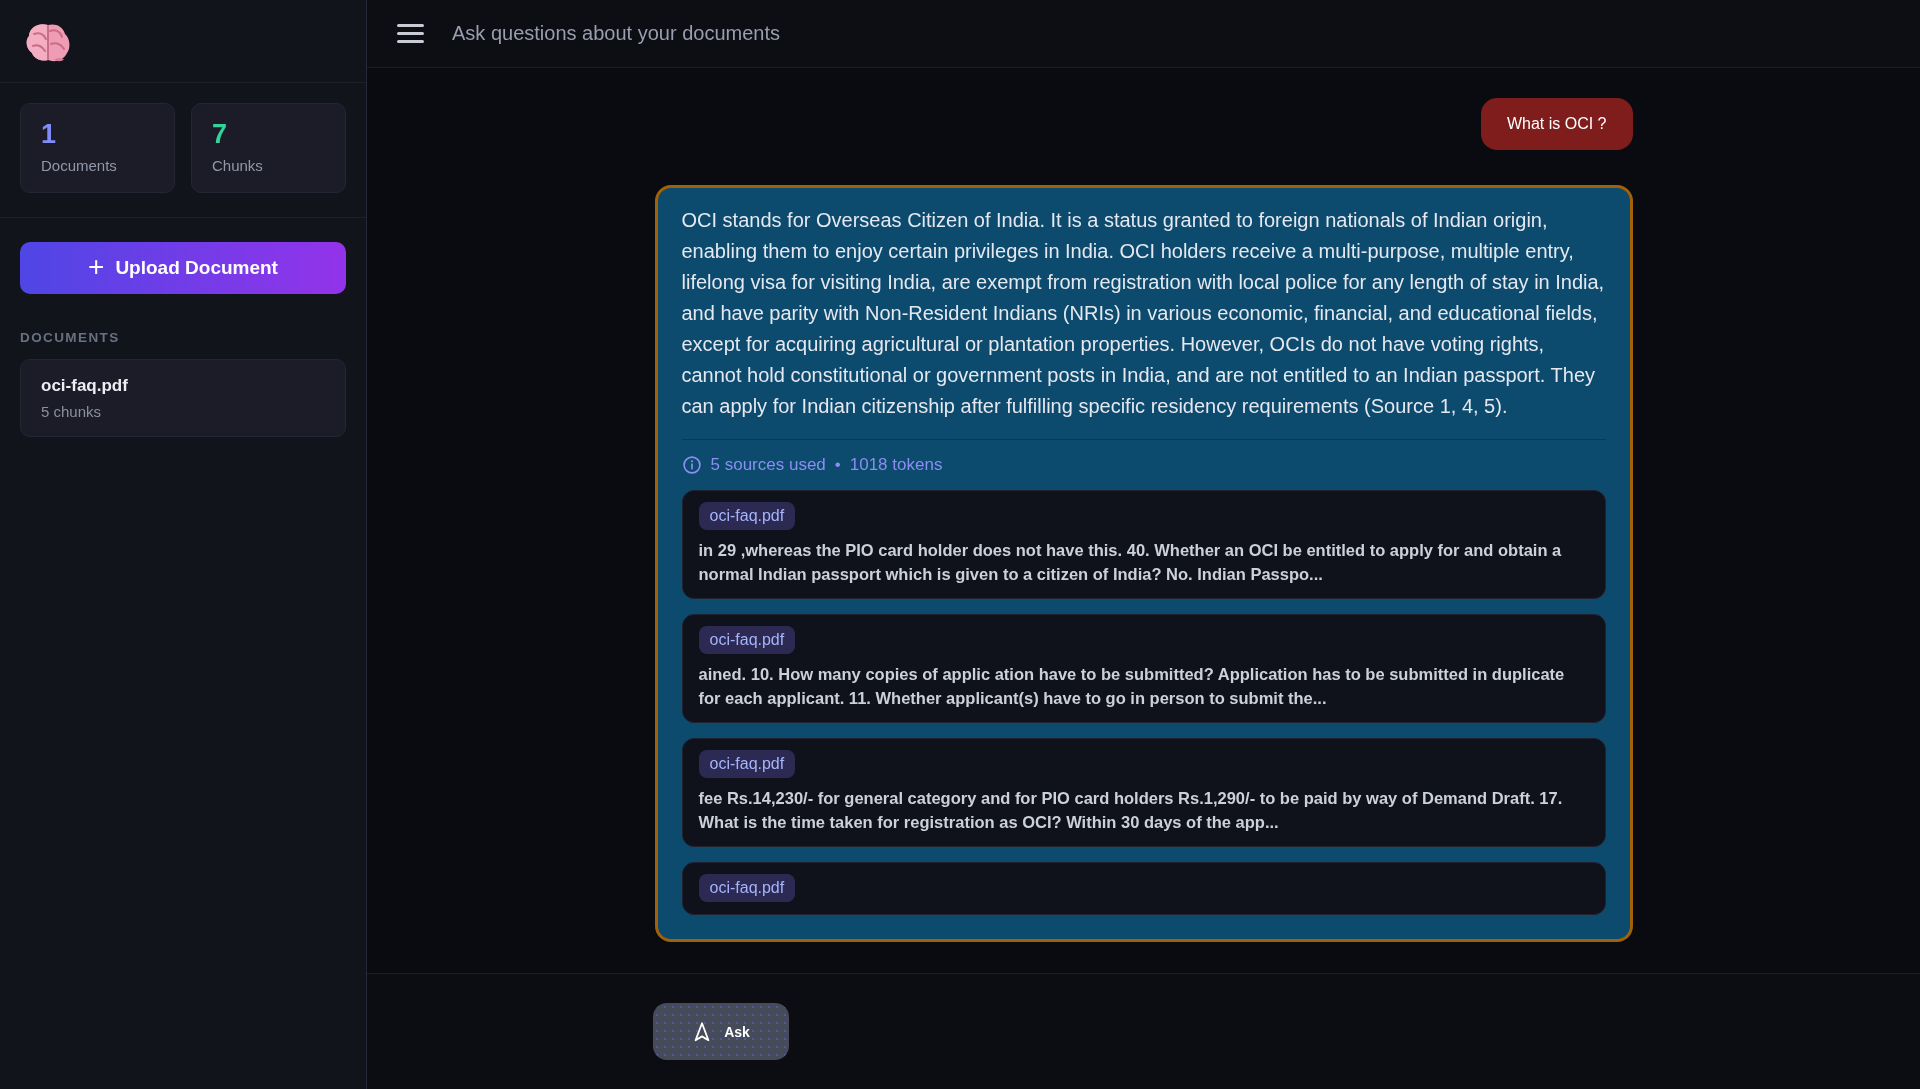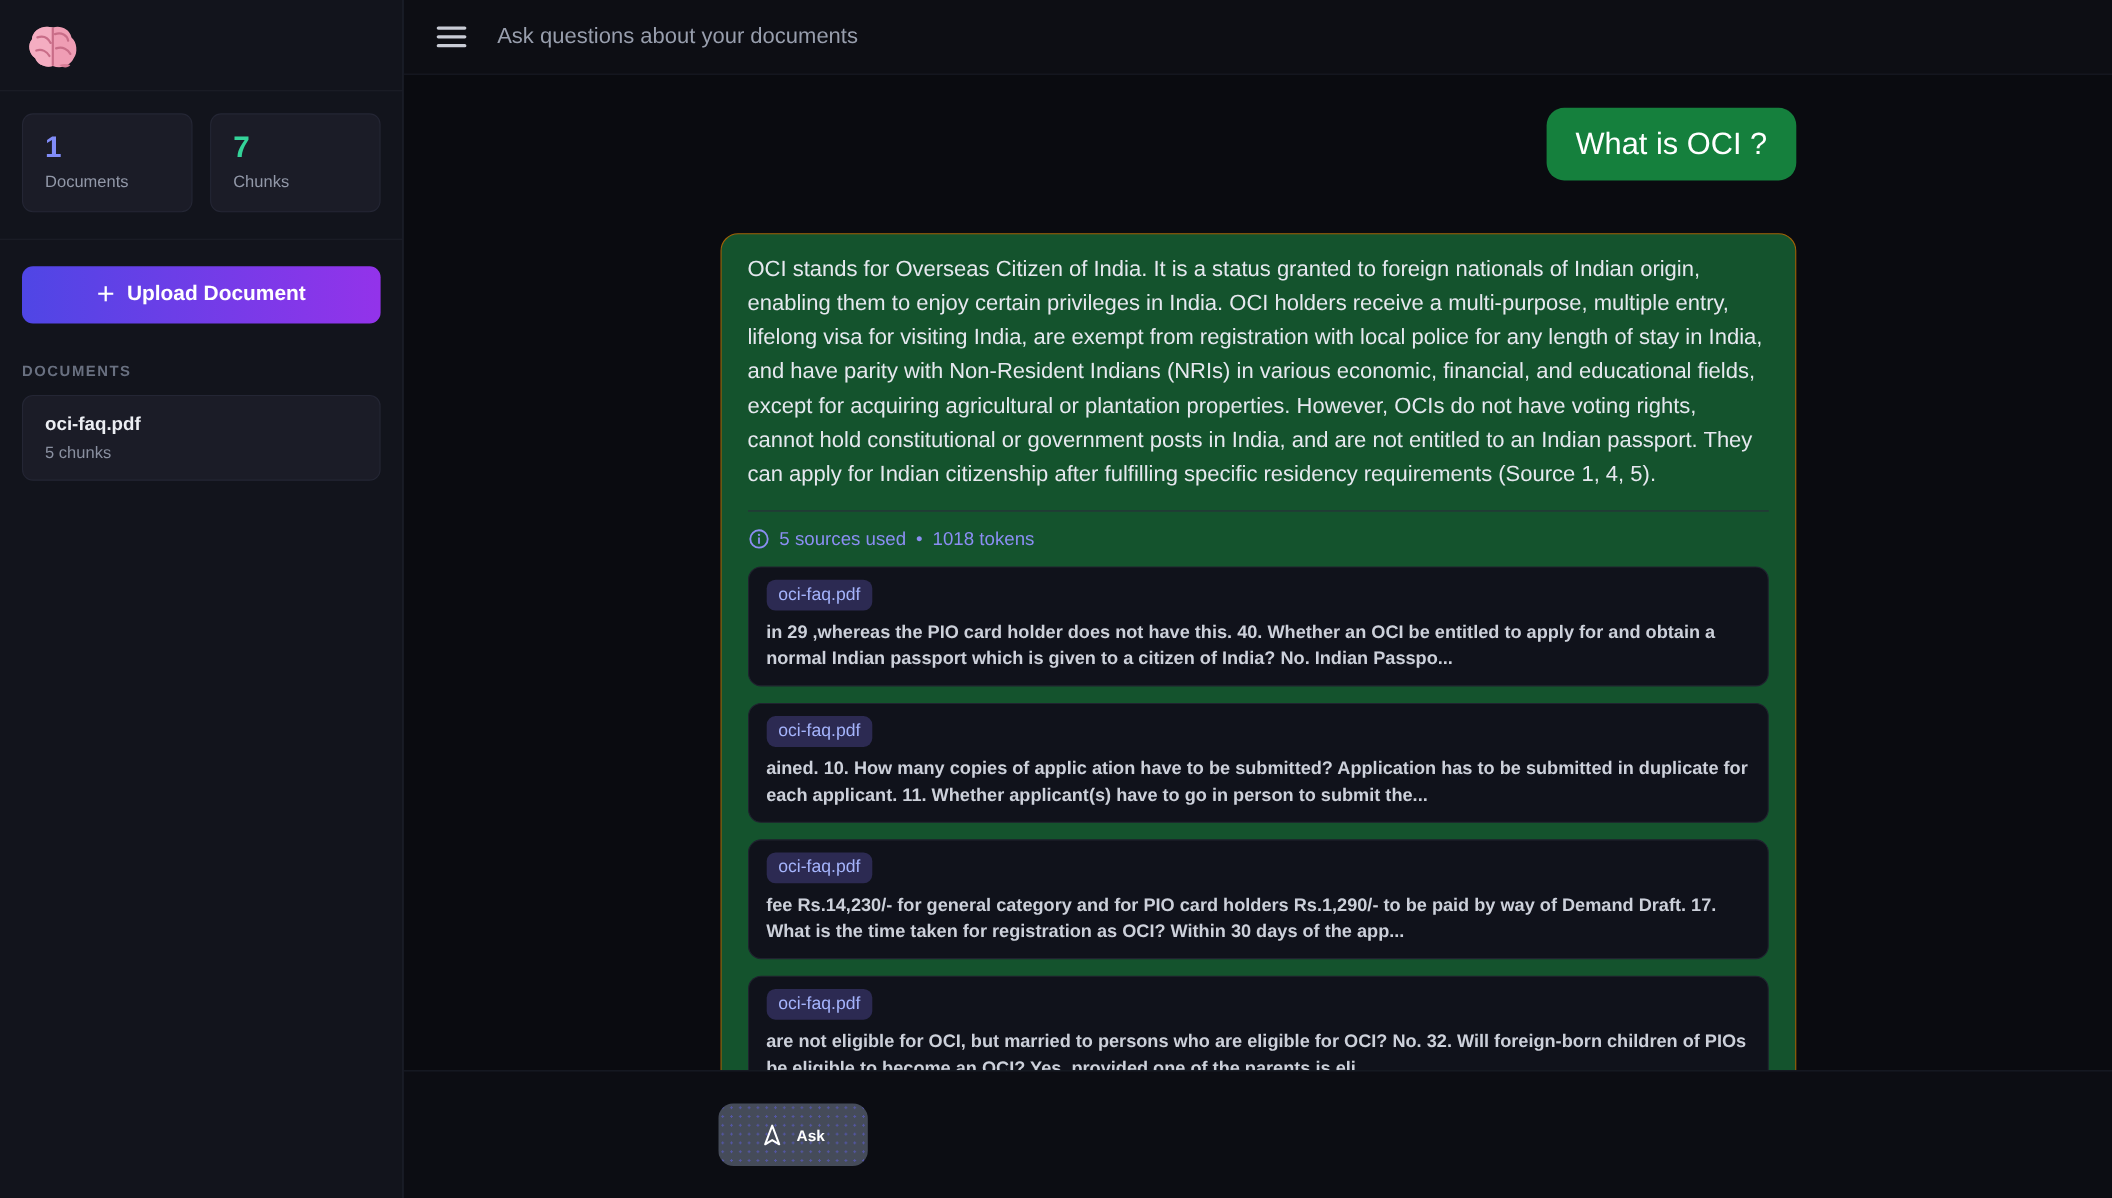--- a/index.html
+++ b/index.html
@@ -61,26 +61,26 @@
   }
   .hamburger { display:flex; flex-direction:column; gap:5px; cursor:pointer; padding:4px 0; }
   .hamburger span { width:27px; height:3px; border-radius:2px; background:#c9ccd6; }
   .topbar-title { font-size:20px; color:#989ead; }
 
   .chat { flex:1; overflow:hidden; background:#0a0b10; }
   .chat-col { width:978px; margin:0 auto; padding-top:30px; display:flex; flex-direction:column; }
 
   .bubble-row { display:flex; justify-content:flex-end; }
   .user-bubble {
-    background:#15803d; color:#fff; font-size:28px;
+    background:#7f1d1d; color:#fff; font-size:16px;
     border-radius:16px; padding:17px 26px; max-width:80%;
   }
 
   .assistant-card {
-    margin-top:48px; background:#14532d; border:1px solid #a16207;
+    margin-top:35px; background:#0c4a6e; border:3px solid #a16207;
     border-radius:16px; padding:17px 24px 24px;
   }
   .answer-text { font-size:20px; line-height:31px; color:#e6e8ef; }
   .answer-divider { border:none; border-top:1px solid #2a2d3c; margin-top:17px; }
   .sources-meta {
     margin-top:15px; display:flex; align-items:center; gap:9px;
     font-size:17px; color:#8b8ef2;
   }
   .sources-meta .dot { color:#8b8ef2; }
 
@@ -199,21 +199,20 @@
             <div class="source-text">ained. 10. How many copies of applic ation have to be submitted? Application has to be submitted in duplicate for each applicant. 11. Whether applicant(s) have to go in person to submit the...</div>
           </div>
 
           <div class="source-card">
             <span class="source-badge">oci-faq.pdf</span>
             <div class="source-text">fee Rs.14,230/- for general category and for PIO card holders Rs.1,290/- to be paid by way of Demand Draft. 17. What is the time taken for registration as OCI? Within 30 days of the app...</div>
           </div>
 
           <div class="source-card">
             <span class="source-badge">oci-faq.pdf</span>
-            <div class="source-text">are not eligible for OCI, but married to persons who are eligible for OCI? No. 32. Will foreign-born children of PIOs be eligible to become an OCI? Yes, provided one of the parents is eli...</div>
           </div>
         </div>
 
       </div>
     </div>
 
     <div class="inputbar">
       <div class="composer">
         <button class="ask-btn">
           <svg width="22" height="22" viewBox="0 0 24 24">

